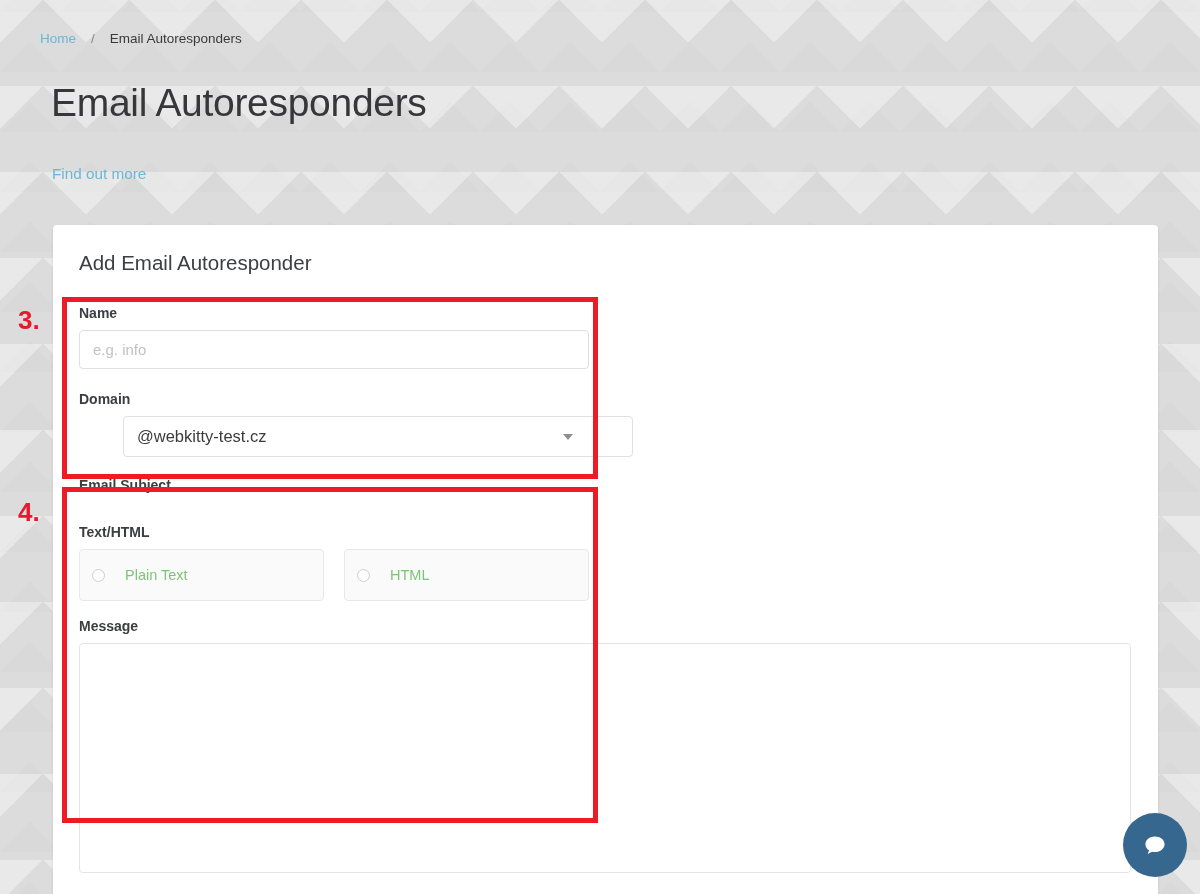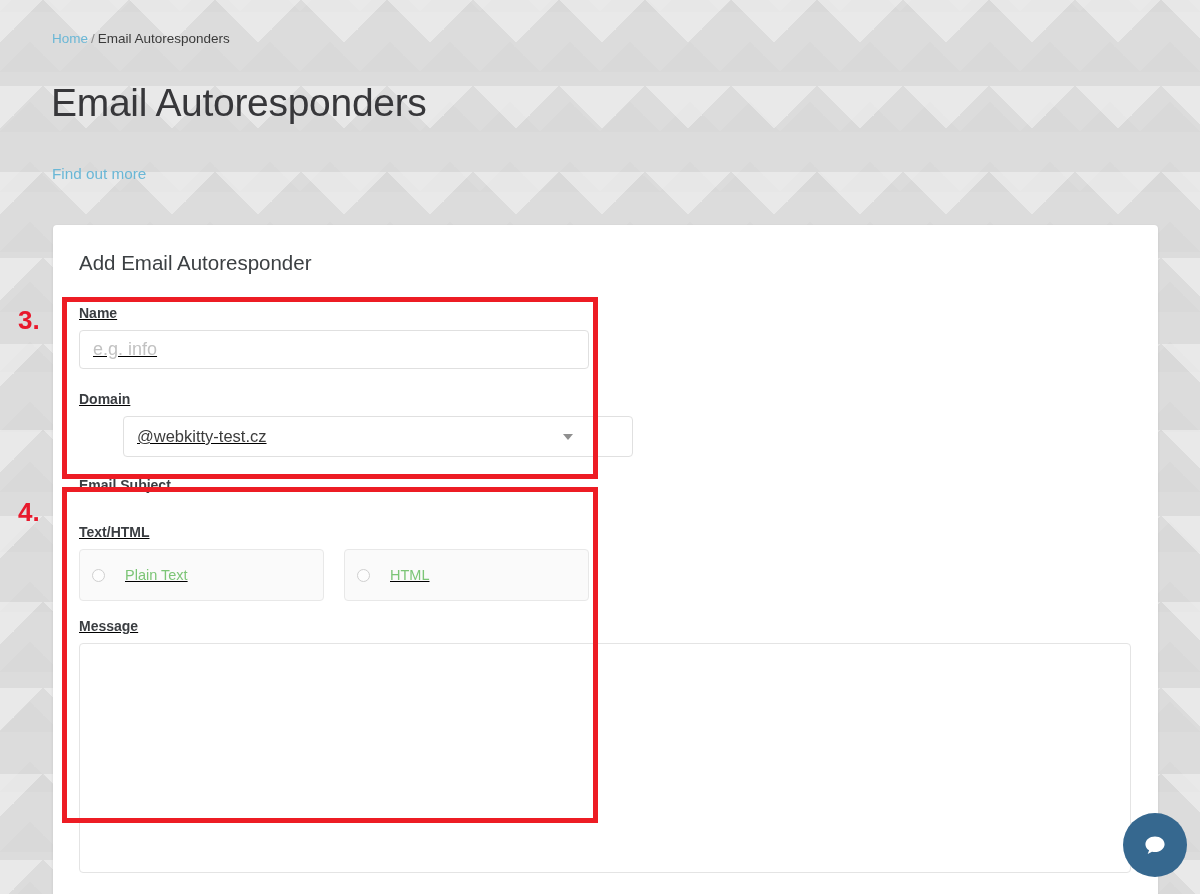--- a/index.html
+++ b/index.html
@@ -25,27 +25,27 @@
 
   .page {
     position: relative;
     width: 1200px;
     height: 894px;
   }
 
   
   .breadcrumb {
     position: absolute;
-    left: 52px;
+    left: 40px;
     top: 31px;
     font-size: 13.5px;
     color: #3d3d3d;
     display: flex;
     align-items: flex-end;
-    gap: 3px;
+    gap: 15px;
     white-space: nowrap;
   }
   .breadcrumb .crumb-link {
     color: #6ab7d6;
     text-decoration: none;
   }
   .breadcrumb .crumb-sep { color: #8a8a8a; }
   .breadcrumb .crumb-current { color: #3a3a3a; }
 
   
@@ -97,38 +97,37 @@
     font-weight: 400;
     color: #3c4043;
   }
 
   
   .form-area {
     position: absolute;
     left: 26px;
     top: 80px;
     width: 1055px;
-    text-decoration: underline;
   }
   .field-label {
     font-size: 14px;
     font-weight: bold;
     color: #3a3d41;
     margin-bottom: 9px;
     display: block;
   }
   .text-input {
     display: block;
     width: 510px;
     height: 39px;
     border: 1px solid #e0e0e0;
     border-radius: 4px;
     background: #fff;
     padding: 0 13px;
-    font-size: 18px;
+    font-size: 15px;
     font-family: "Liberation Sans", sans-serif;
     color: #3c3c3c;
     outline: none;
   }
   .text-input::placeholder { color: #c2c2c2; }
 
   .subject-input {
     color: #e8192c;
     font-weight: bold;
     font-size: 16px;

